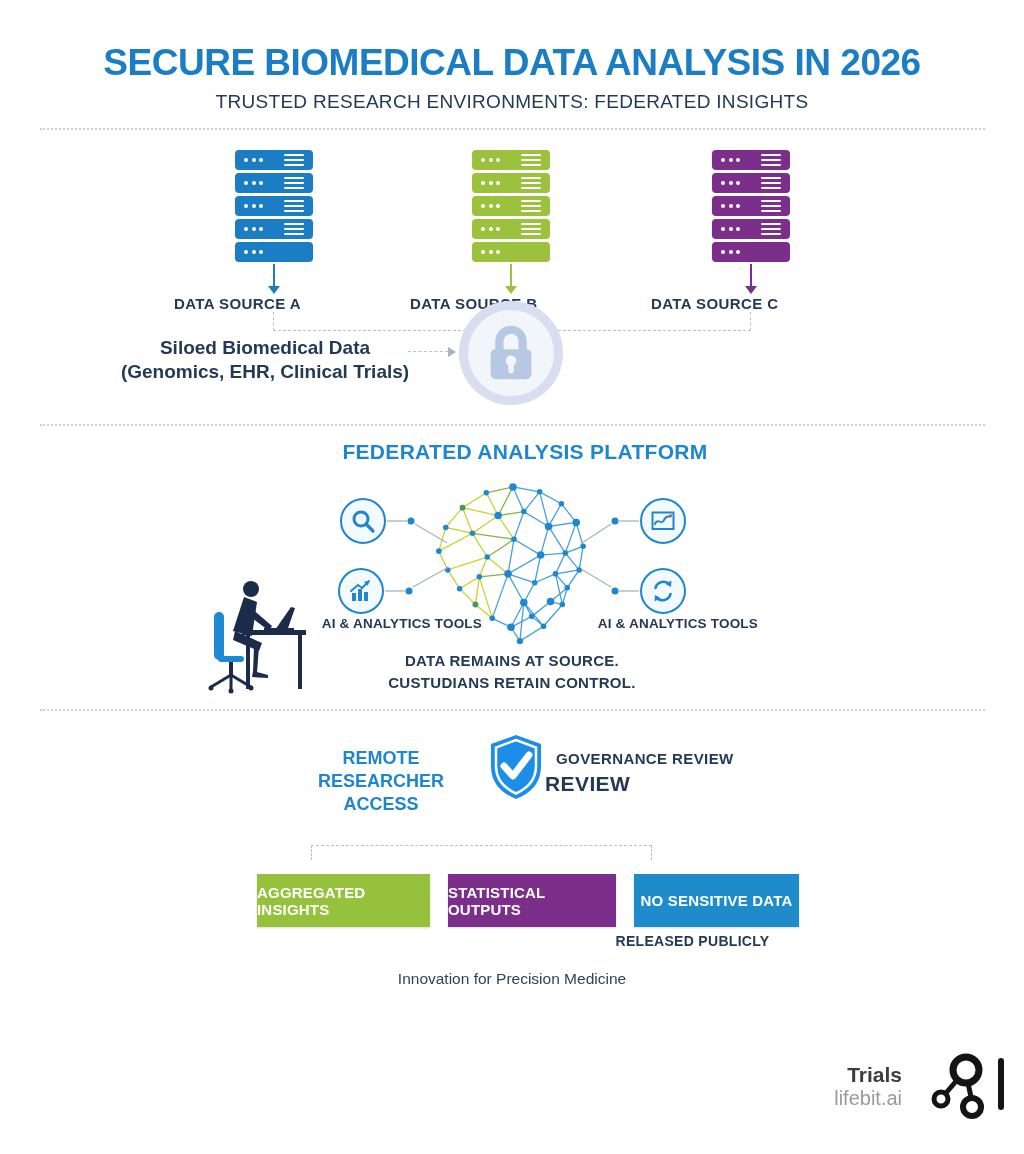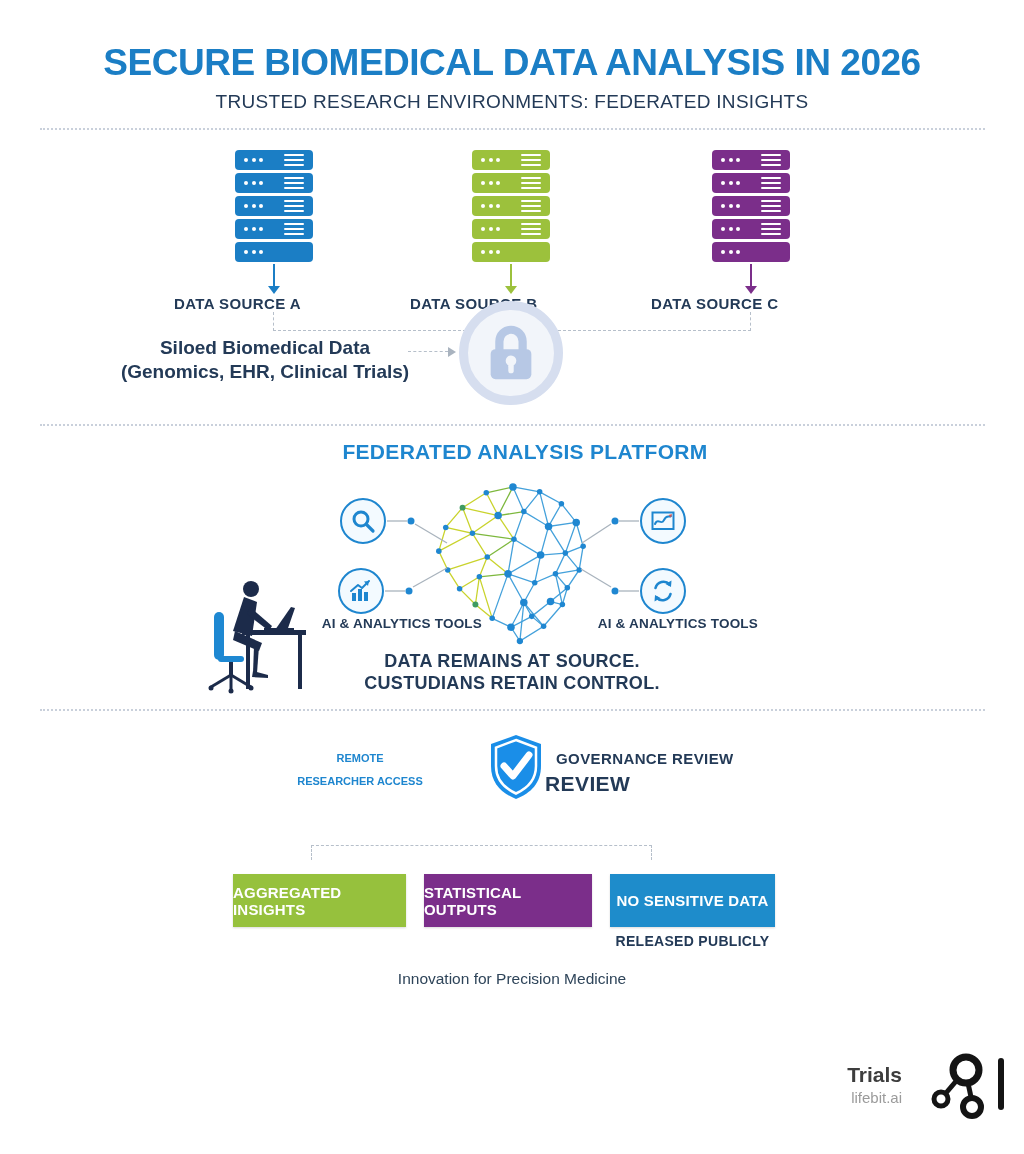--- a/index.html
+++ b/index.html
@@ -37,34 +37,34 @@
 
   .lock-badge{left:459px;top:301px;width:104px;height:104px;box-sizing:border-box;border-radius:50%;
               border:9px solid #d6deef;background:#f2f5fa;display:flex;align-items:center;justify-content:center;}
 
   .platform-title{left:0;top:440px;width:1024px;font-size:21px;font-weight:800;letter-spacing:.3px;color:var(--accent-blue);margin-left:13px;}
 
   .tool-circle{width:46px;height:46px;box-sizing:border-box;border-radius:50%;border:2.5px solid var(--accent-blue);
                background:#f3faff;display:flex;align-items:center;justify-content:center;}
   .tools-label{width:200px;font-size:13.5px;font-weight:700;letter-spacing:.2px;color:var(--navy);text-align:right;}
 
-  .caption{left:0;top:650px;width:1024px;font-size:18px;font-weight:700;line-height:22px;letter-spacing:.3px;color:var(--navy);}
-
-  .remote{left:260px;top:747px;width:200px;font-size:11px;font-weight:700;line-height:23px;color:var(--accent-blue);text-align:center;}
+  .caption{left:0;top:650px;width:1024px;font-size:15px;font-weight:700;line-height:22px;letter-spacing:.3px;color:var(--navy);}
+
+  .remote{left:281px;top:747px;width:200px;font-size:18px;font-weight:700;line-height:23px;color:var(--accent-blue);text-align:center;}
   .gov-label{left:556px;top:750px;width:220px;font-size:15px;font-weight:700;letter-spacing:.4px;color:var(--navy);}
   .review-label{left:545px;top:772px;width:200px;font-size:21px;font-weight:700;letter-spacing:.4px;color:var(--navy);}
 
   .obox{height:53px;background:var(--box);color:#fff;font-size:15px;font-weight:700;letter-spacing:.2px;
-        display:flex;align-items:center;justify-content:center;box-shadow:0 1px 2px rgba(0,0,0,.15);}
+        display:flex;align-items:center;justify-content:center;box-shadow:0 1px 2px rgba(0,0,0,.15);margin-left:24px;}
   .released{left:600px;top:933px;width:185px;font-size:14px;font-weight:700;letter-spacing:.3px;color:var(--navy);text-align:center;}
   .tagline{left:0;top:970px;width:1024px;font-size:15.5px;font-weight:500;color:#2e4459;}
 
   .brand-block{left:760px;top:1062px;width:142px;text-align:right;}
   .brand{font-size:21px;font-weight:700;color:#3d3d3d;line-height:26px;}
-  .domain{font-size:15px;font-weight:400;color:#9b9b9b;line-height:20px;}
+  .domain{font-size:20px;font-weight:400;color:#9b9b9b;line-height:20px;}
 </style>
 </head>
 <body>
 
 <div id="page" style="--title-blue: #1b7ec5; --navy: #233a57; --accent-blue: #1e86cf;">
 
   <div class="abs h-title center">SECURE BIOMEDICAL DATA ANALYSIS IN 2026</div>
   <div class="abs h-sub center">TRUSTED RESEARCH ENVIRONMENTS: FEDERATED INSIGHTS</div>
   <div class="abs divider" style="top:128px;"></div>
 

